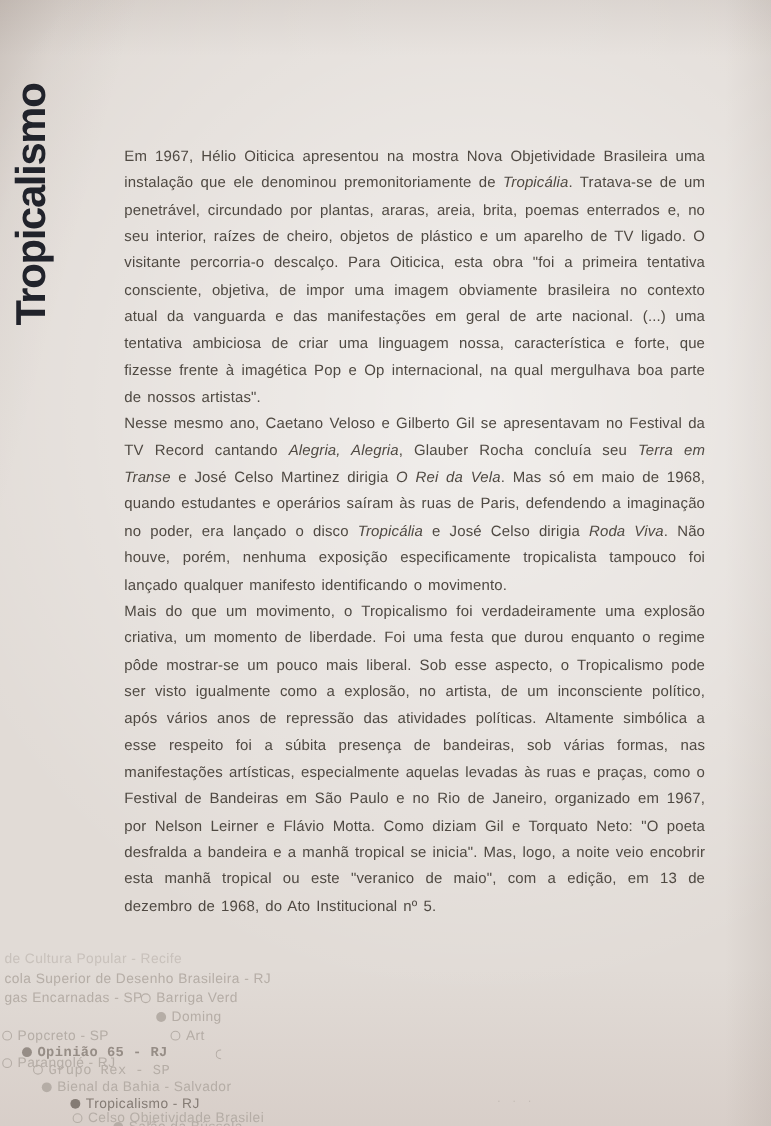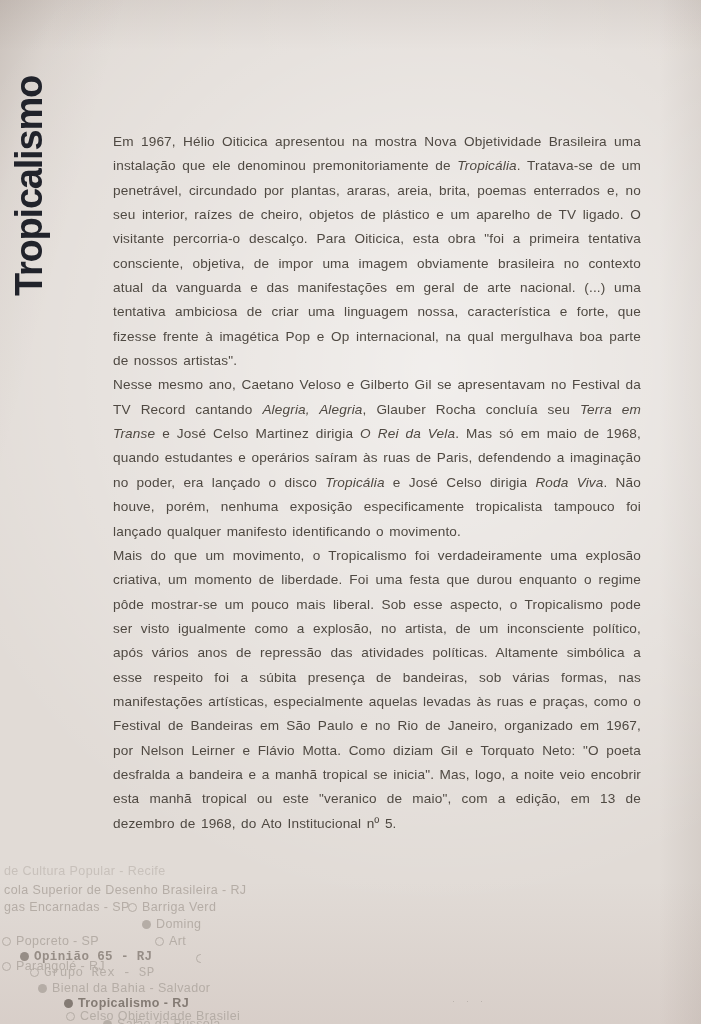--- a/index.html
+++ b/index.html
@@ -60,21 +60,21 @@
     margin-right:5px;
     position:relative; top:1px;
     box-sizing:border-box;
   }
   .tl-bullet.open{border:1.5px solid currentColor;}
   .tl-bullet.filled{background:currentColor;}
   .clip-half{display:inline-block;width:5px;overflow:hidden;vertical-align:middle;}
   .tone-t1{color:#c8c1bb;}
   .tone-t2{color:#b5ada6;}
   .tone-t3{color:#968d86;font-weight:bold;font-family:Liberation Mono, monospace;}
-  .tone-t4{color:#847b74;font-weight:bold;}
+  .tone-t4{color:#847b74;font-weight:normal;}
   .page-marks{
     position:absolute;
     left:452px; top:996px;
     color:#b9b1aa;
     font-size:9px;
     letter-spacing:11px;
   }
   i{font-style:italic;}
 </style>
 </head>

